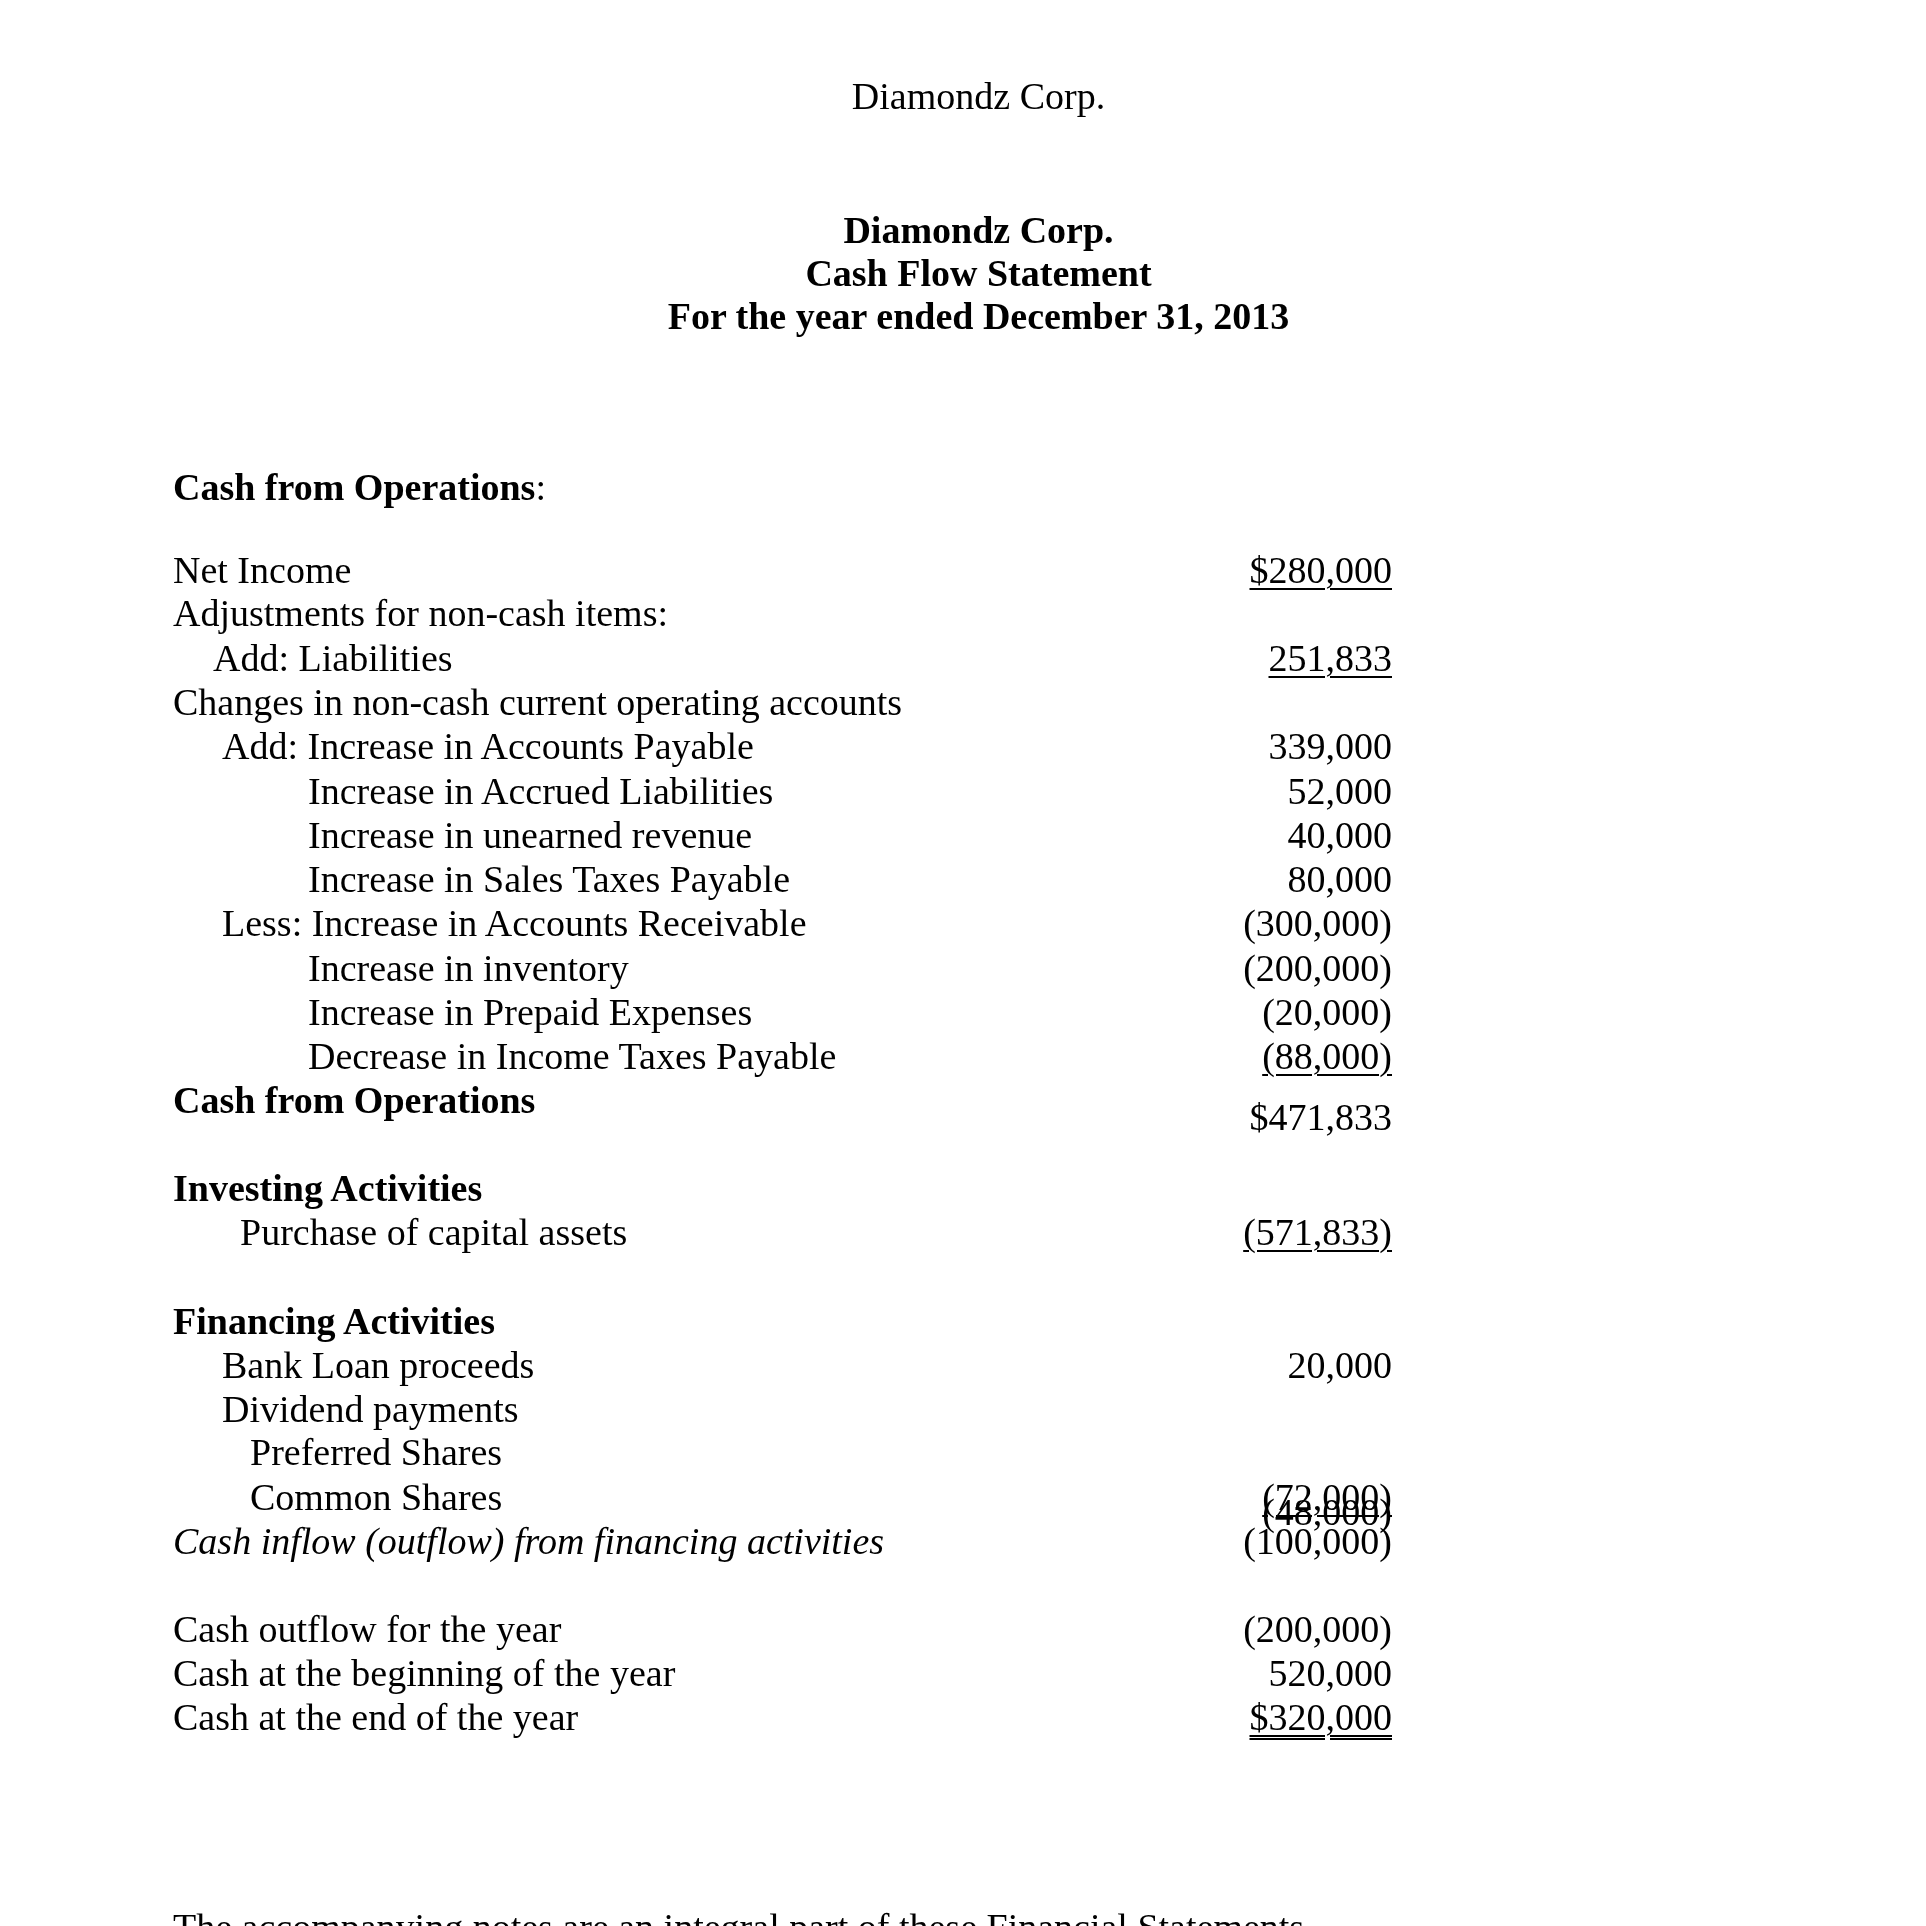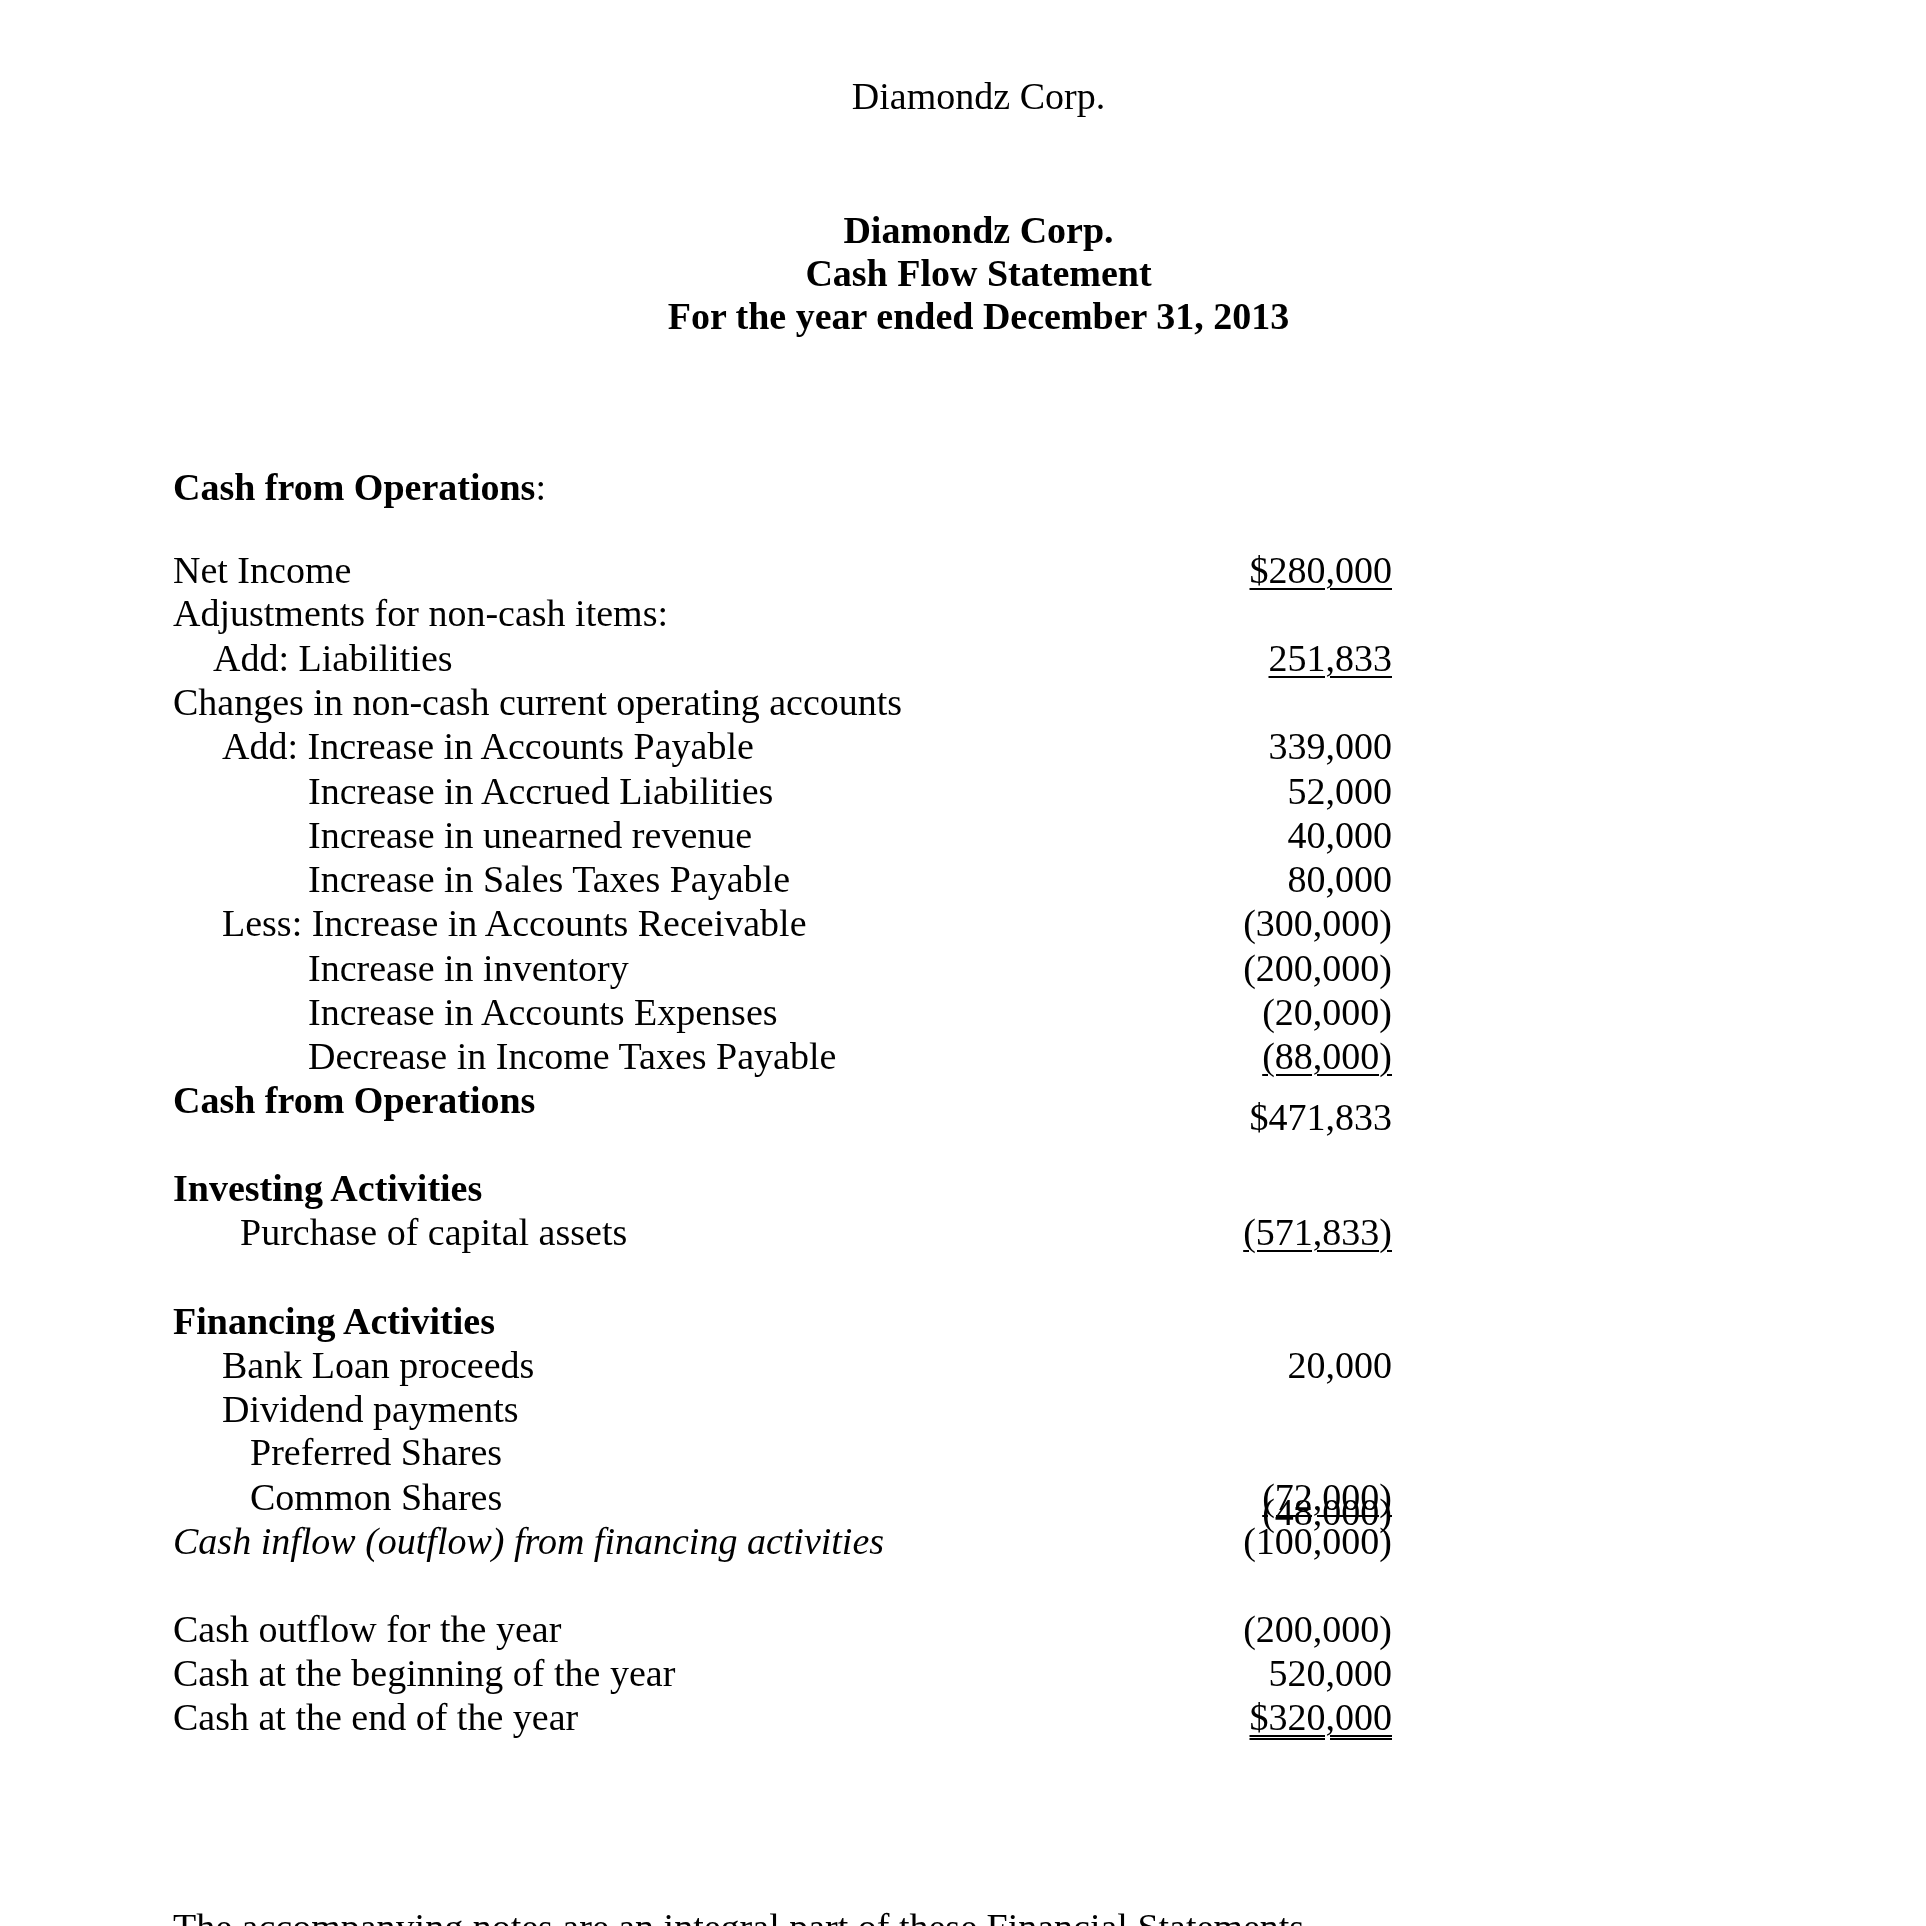--- a/index.html
+++ b/index.html
@@ -57,21 +57,21 @@
 
 <div class="line" style="top:857px; left:308px;">Increase in Sales Taxes Payable</div>
 <div class="amt" style="top:857px;">80,000</div>
 
 <div class="line" style="top:901px; left:222px;">Less: Increase in Accounts Receivable</div>
 <div class="amt" style="top:901px;">(300,000)</div>
 
 <div class="line" style="top:946px; left:308px;">Increase in inventory</div>
 <div class="amt" style="top:946px;">(200,000)</div>
 
-<div class="line" style="top:990px; left:308px;">Increase in Accounts Expenses</div>
+<div class="line" style="top:990px; left:308px;">Increase in Prepaid Expenses</div>
 <div class="amt" style="top:990px;">(20,000)</div>
 
 <div class="line" style="top:1034px; left:308px;">Decrease in Income Taxes Payable</div>
 <div class="amt u1" style="top:1034px;">(88,000)</div>
 
 <div class="line bold" style="top:1078px; left:173px;">Cash from Operations</div>
 <div class="amt" style="top:1095px;">$471,833</div>
 
 <div class="line bold" style="top:1166px; left:173px;">Investing Activities</div>
 <div class="line" style="top:1210px; left:240px;">Purchase of capital assets</div>

